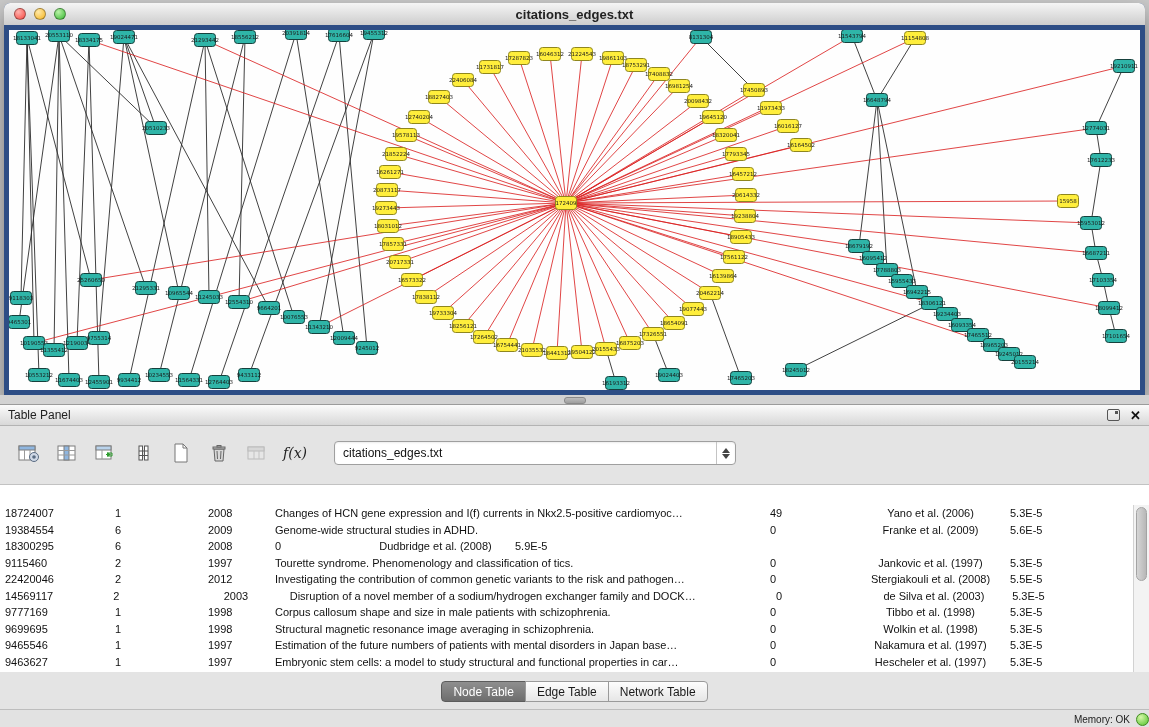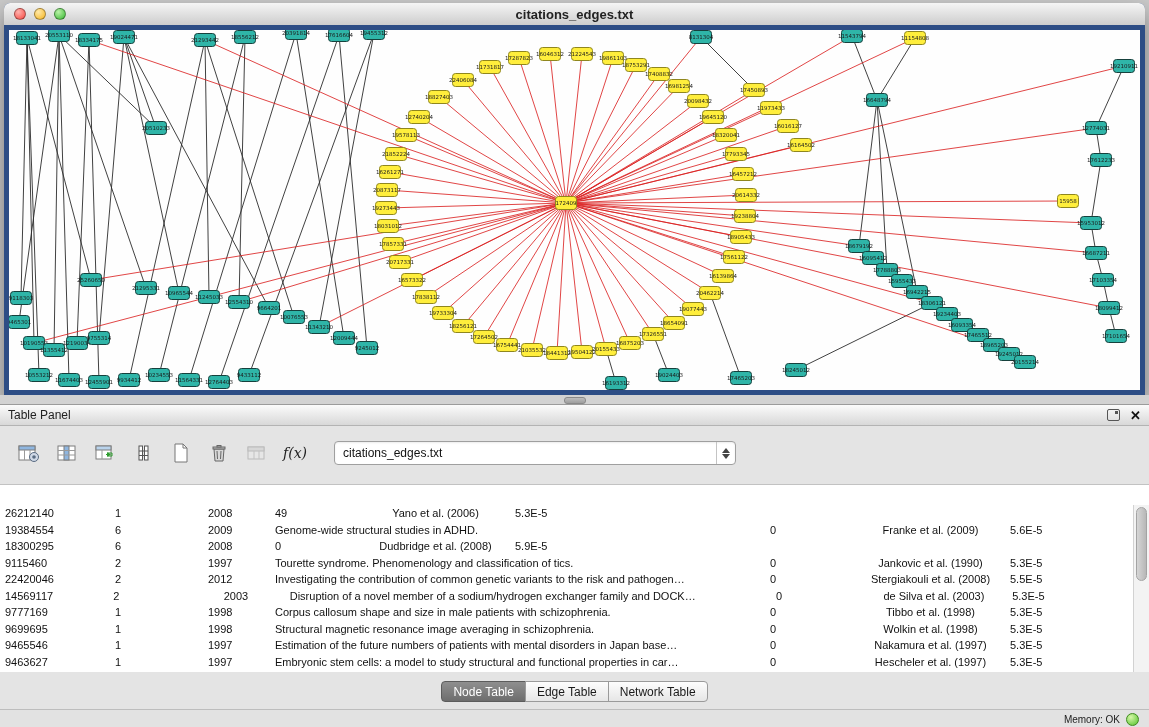--- a/index.html
+++ b/index.html
@@ -63,21 +63,21 @@
   .vthumb{margin:2px;height:72px;border-radius:6px;background:linear-gradient(90deg,#d6d6d6,#b7b7b7);border:1px solid #a3a3a3;}
 
   .tabbar{position:absolute;left:0;right:0;bottom:26px;display:flex;justify-content:center;}
   .tab{height:19px;display:flex;align-items:center;padding:0 11px;font-size:12px;color:#1a1a1a;
     background:linear-gradient(#fdfdfd,#e6e6e6);border:1px solid #9a9a9a;margin-left:-1px;}
   .tab:first-child{border-radius:4px 0 0 4px;margin-left:0;}
   .tab:last-child{border-radius:0 4px 4px 0;}
   .tab.active{background:linear-gradient(#8f8f8f,#6d6d6d);color:#fff;border-color:#5c5c5c;}
 
   .statusbar{position:absolute;left:0;right:0;bottom:0;height:18px;border-top:1px solid #bdbdbd;background:#e2e2e2;
-    display:flex;align-items:center;justify-content:flex-end;padding:0 10px;gap:6px;font-size:10px;color:#222;}
+    display:flex;align-items:center;justify-content:flex-end;padding:0 0;gap:6px;font-size:10px;color:#222;}
   .mem-dot{width:11px;height:11px;border-radius:50%;border:1px solid #3e8b1e;
     background:radial-gradient(circle at 35% 30%,#d6f7a8,#52c22b);}
 </style>
 </head>
 <body>
 
 <div class="network-window">
   <div class="titlebar">
     <div class="traffic">
       <div class="light red"></div>
@@ -755,23 +755,24 @@
       <div class="dd-arrows">
         <div class="tri-up"></div>
           <div class="tri-dn"></div>
       </div>
     </div>
   </div>
 
   <div class="table-wrap">
     <div class="rows" id="rows">
         <div class="trow">
-          <div class="tcell" style="width: 110px;">26212140</div>
+          <div class="tcell" style="width: 110px;">18724007</div>
           <div class="tcell" style="width: 93px;">1</div>
           <div class="tcell" style="width: 67px;">2008</div>
+          <div class="tcell" style="width: 495px;">Changes of HCN gene expression and I(f) currents in Nkx2.5-positive cardiomyoc…</div>
           <div class="tcell" style="width: 91px;">49</div>
           <div class="tcell center" style="width: 149px; text-align: center;">Yano et al. (2006)</div>
           <div class="tcell" style="width: 129px;">5.3E-5</div>
         </div>
         <div class="trow">
           <div class="tcell" style="width: 110px;">19384554</div>
           <div class="tcell" style="width: 93px;">6</div>
           <div class="tcell" style="width: 67px;">2009</div>
           <div class="tcell" style="width: 495px;">Genome-wide structural studies in ADHD.</div>
           <div class="tcell" style="width: 91px;">0</div>
@@ -785,21 +786,21 @@
           <div class="tcell" style="width: 91px;">0</div>
           <div class="tcell center" style="width: 149px; text-align: center;">Dudbridge et al. (2008)</div>
           <div class="tcell" style="width: 129px;">5.9E-5</div>
         </div>
         <div class="trow">
           <div class="tcell" style="width: 110px;">9115460</div>
           <div class="tcell" style="width: 93px;">2</div>
           <div class="tcell" style="width: 67px;">1997</div>
           <div class="tcell" style="width: 495px;">Tourette syndrome. Phenomenology and classification of tics.</div>
           <div class="tcell" style="width: 91px;">0</div>
-          <div class="tcell center" style="width: 149px; text-align: center;">Jankovic et al. (1990)</div>
+          <div class="tcell center" style="width: 149px; text-align: center;">Jankovic et al. (1997)</div>
           <div class="tcell" style="width: 129px;">5.3E-5</div>
         </div>
         <div class="trow">
           <div class="tcell" style="width: 110px;">22420046</div>
           <div class="tcell" style="width: 93px;">2</div>
           <div class="tcell" style="width: 67px;">2012</div>
           <div class="tcell" style="width: 495px;">Investigating the contribution of common genetic variants to the risk and pathogen…</div>
           <div class="tcell" style="width: 91px;">0</div>
           <div class="tcell center" style="width: 149px; text-align: center;">Stergiakouli et al. (2008)</div>
           <div class="tcell" style="width: 129px;">5.5E-5</div>

